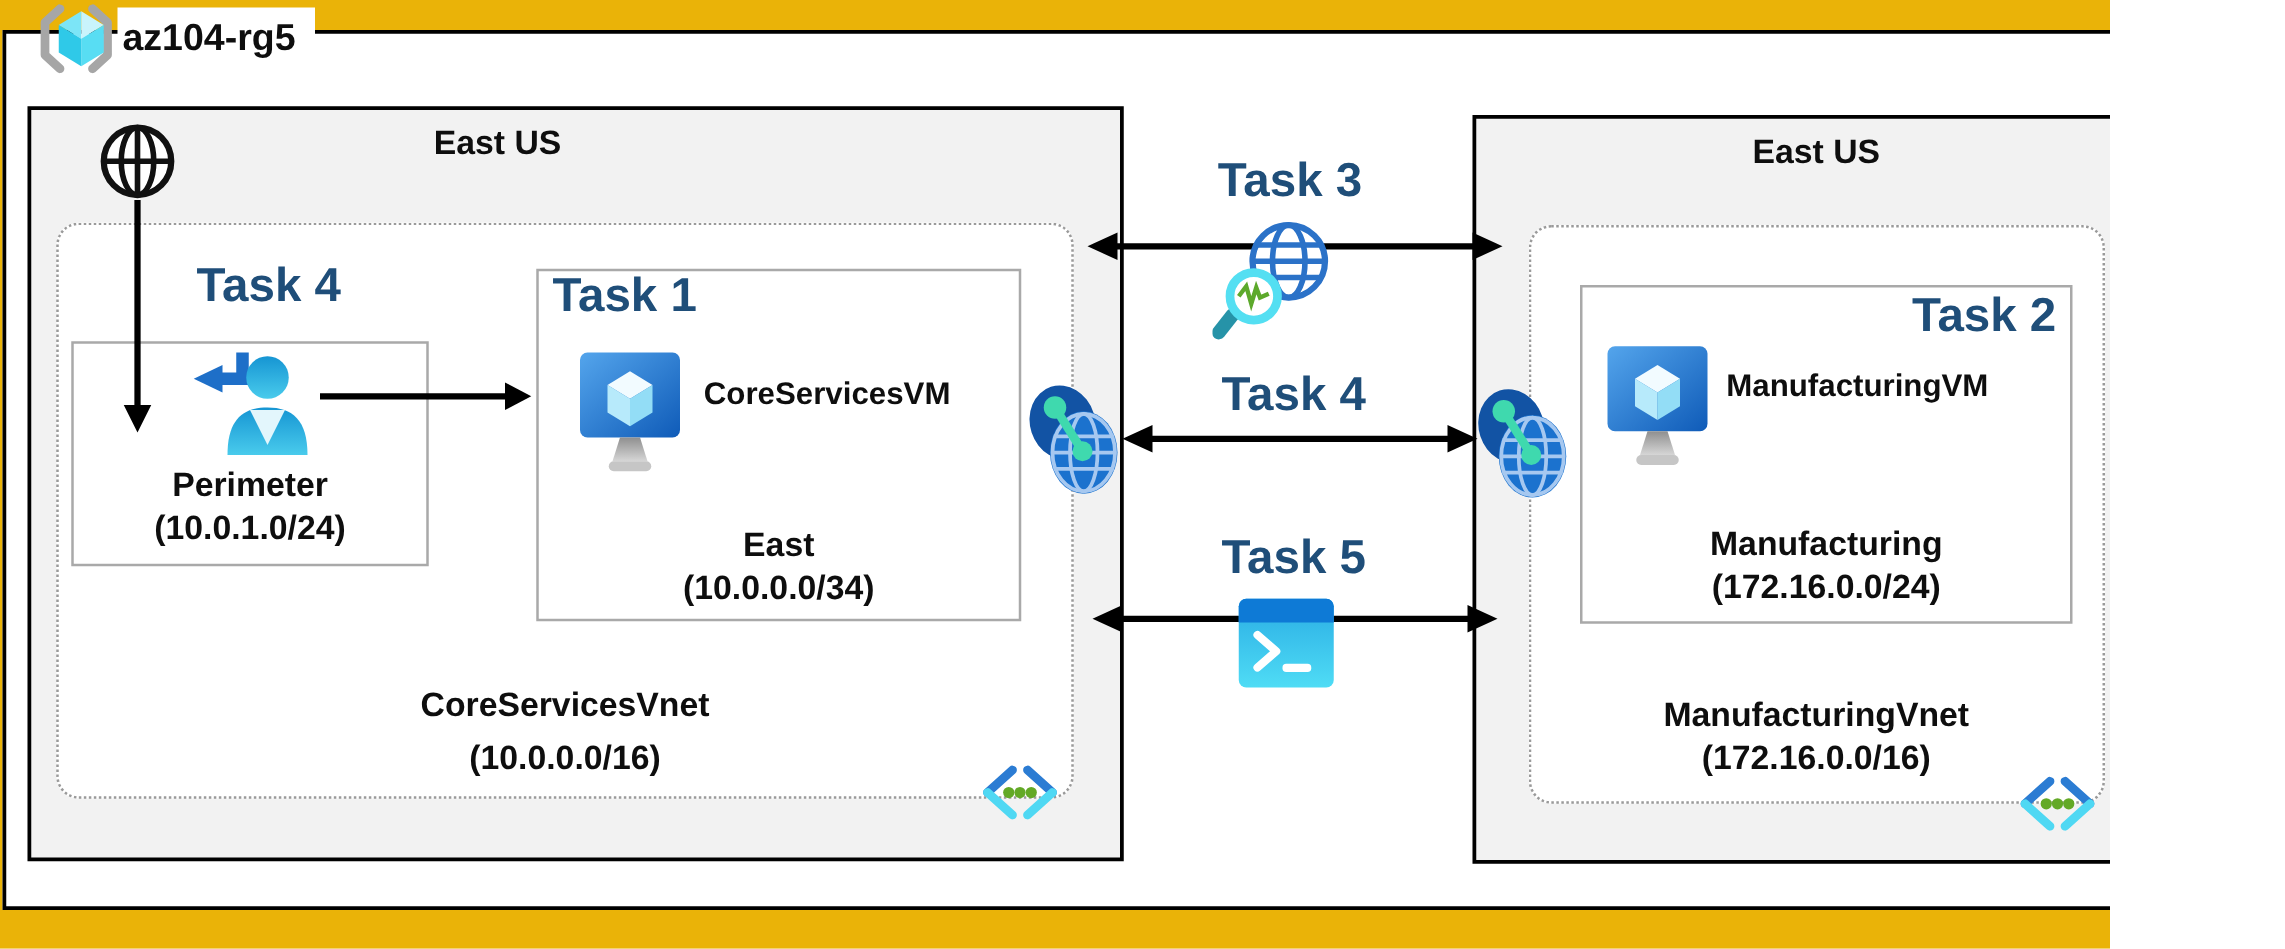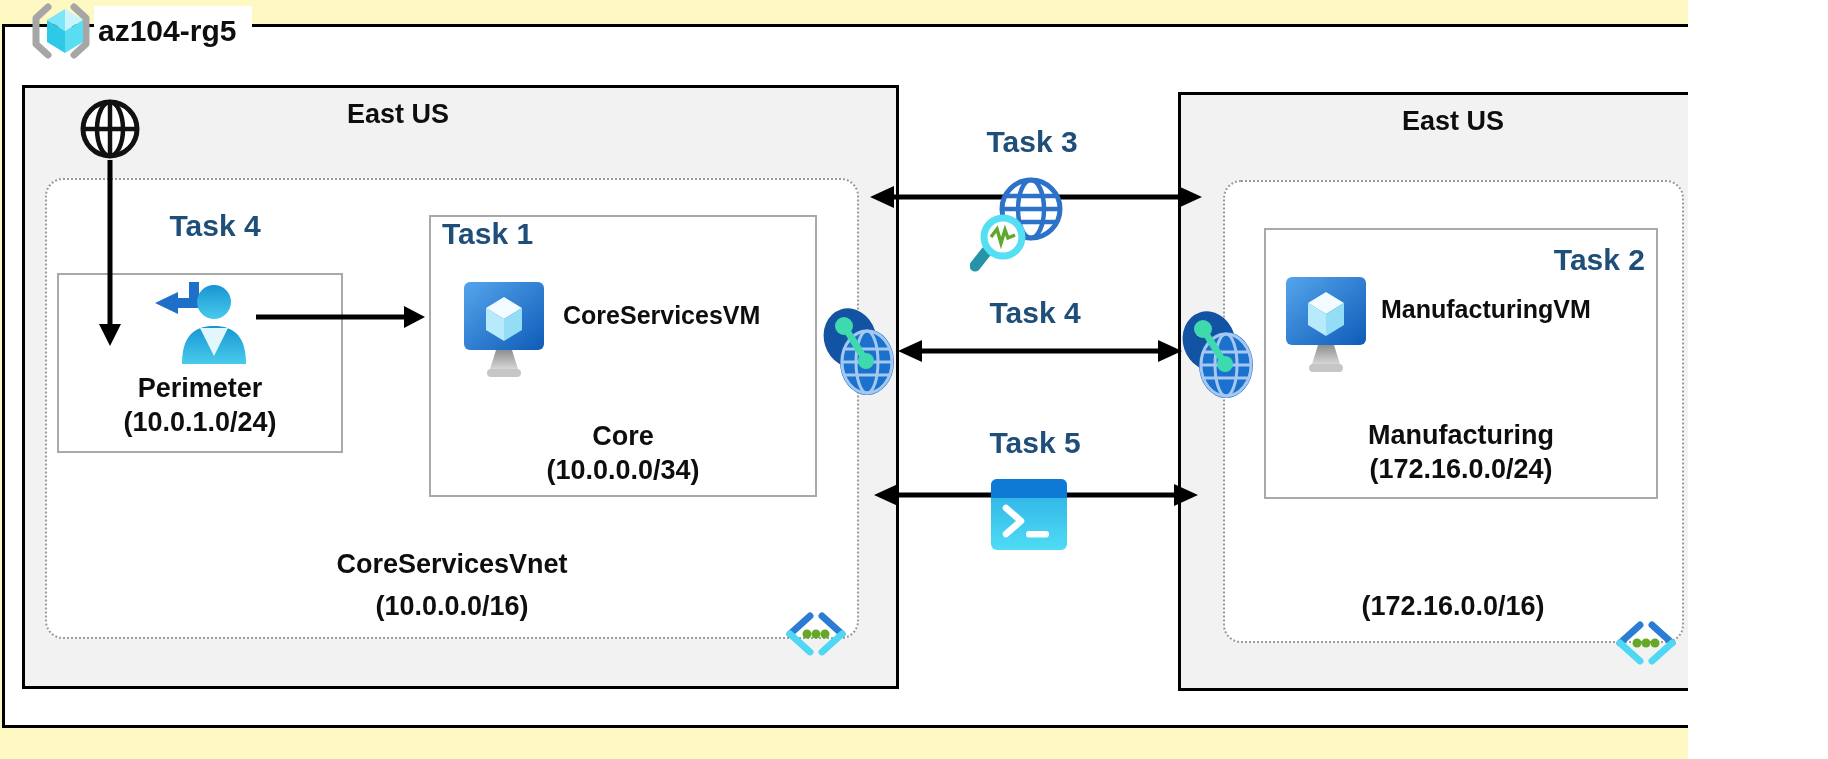--- a/index.html
+++ b/index.html
@@ -4,31 +4,31 @@
 <style>
   :root{
     --task-color:#1F4E79;
     --region-fill:#F2F2F2;
     --box-border:#A9A9A9;
     --dot-border:#9A9A9A;
   }
   html,body{margin:0;padding:0;background:#fff;}
   .canvas{
     position:relative;width:1688px;height:759px;overflow:hidden;
-    font-family:"Liberation Sans","DejaVu Sans",sans-serif;background:#fef9c3;
+    font-family:"Liberation Sans","DejaVu Sans",sans-serif;background:#eab308;
   }
   .abs{position:absolute;}
   .frame{border:3px solid #000;background:#fff;}
   .region{background:var(--region-fill);border:3px solid #000;box-sizing:border-box;}
   .vnetbox{background:#fff;border:2.5px dotted var(--dot-border);border-radius:18px;box-sizing:border-box;}
   .whitebox{background:#fff;border:2px solid var(--box-border);box-sizing:border-box;}
   .lbl{position:absolute;font-weight:bold;color:#0e0e0e;white-space:nowrap;line-height:1.05;}
   .ctr{transform:translateX(-50%);}
   .rgt{transform:translateX(-100%);}
-  .task{color:var(--task-color);font-size:30px;}
+  .task{color:var(--task-color);font-size:38px;}
   .big{font-size:25px;}
   .med{font-size:27px;}
   .rg{font-size:30px;}
   svg{display:block;}
   .layer{pointer-events:none;}
 </style>
 </head>
 <body>
 
 <div class="canvas">
@@ -120,39 +120,40 @@
       </linearGradient>
     </defs>
     <rect x="1" y="1" width="80" height="68" rx="6" fill="url(#vmb)"></rect>
     <polygon points="41,16 59,27 41,38 23,27" fill="#F2FBFF"></polygon>
     <polygon points="23,27 41,38 41,60 23,49" fill="#B7EAFB"></polygon>
     <polygon points="59,27 41,38 41,60 59,49" fill="#93DDF6"></polygon>
     <polygon points="33,69 49,69 55,88 27,88" fill="url(#stg)"></polygon>
     <rect x="24" y="88" width="34" height="8" rx="4" fill="#C6C6C6"></rect>
   </svg>
   <div class="lbl big" style="left:563px;top:302px;">CoreServicesVM</div>
-  <div class="lbl med ctr" style="left:623px;top:422px;">Core</div>
+  <div class="lbl med ctr" style="left:623px;top:422px;">East</div>
   <div class="lbl med ctr" style="left:623px;top:456px;">(10.0.0.0/34)</div>
 
   <div class="lbl med ctr" style="left:452px;top:550px;">CoreServicesVnet</div>
   <div class="lbl med ctr" style="left:452px;top:592px;">(10.0.0.0/16)</div>
 
-  <div class="lbl task rgt" style="left:1645px;top:244px;">Task 2</div>
+  <div class="lbl task rgt" style="left:1645px;top:234px;">Task 2</div>
   <svg class="abs" style="left:1285px;top:276px;" width="82" height="100" viewBox="0 0 82 100">
     <rect x="1" y="1" width="80" height="68" rx="6" fill="url(#vmb)"></rect>
     <polygon points="41,16 59,27 41,38 23,27" fill="#F2FBFF"></polygon>
     <polygon points="23,27 41,38 41,60 23,49" fill="#B7EAFB"></polygon>
     <polygon points="59,27 41,38 41,60 59,49" fill="#93DDF6"></polygon>
     <polygon points="33,69 49,69 55,88 27,88" fill="url(#stg)"></polygon>
     <rect x="24" y="88" width="34" height="8" rx="4" fill="#C6C6C6"></rect>
   </svg>
   <div class="lbl big" style="left:1381px;top:296px;">ManufacturingVM</div>
   <div class="lbl med ctr" style="left:1461px;top:421px;">Manufacturing</div>
   <div class="lbl med ctr" style="left:1461px;top:455px;">(172.16.0.0/24)</div>
 
+  <div class="lbl med ctr" style="left:1453px;top:558px;">ManufacturingVnet</div>
   <div class="lbl med ctr" style="left:1453px;top:592px;">(172.16.0.0/16)</div>
 
   <div class="lbl task ctr" style="left:1032px;top:126px;">Task 3</div>
   <div class="lbl task ctr" style="left:1035px;top:297px;">Task 4</div>
   <div class="lbl task ctr" style="left:1035px;top:427px;">Task 5</div>
 
   <svg class="abs" style="left:970px;top:175px;" width="100" height="105" viewBox="0 0 100 105">
     <circle cx="61" cy="34" r="29" fill="#fff" stroke="#2B72C8" stroke-width="5"></circle>
     <ellipse cx="61" cy="34" rx="13" ry="29" fill="none" stroke="#2B72C8" stroke-width="4.5"></ellipse>
     <line x1="35" y1="21" x2="87" y2="21" stroke="#2B72C8" stroke-width="4.5"></line>

